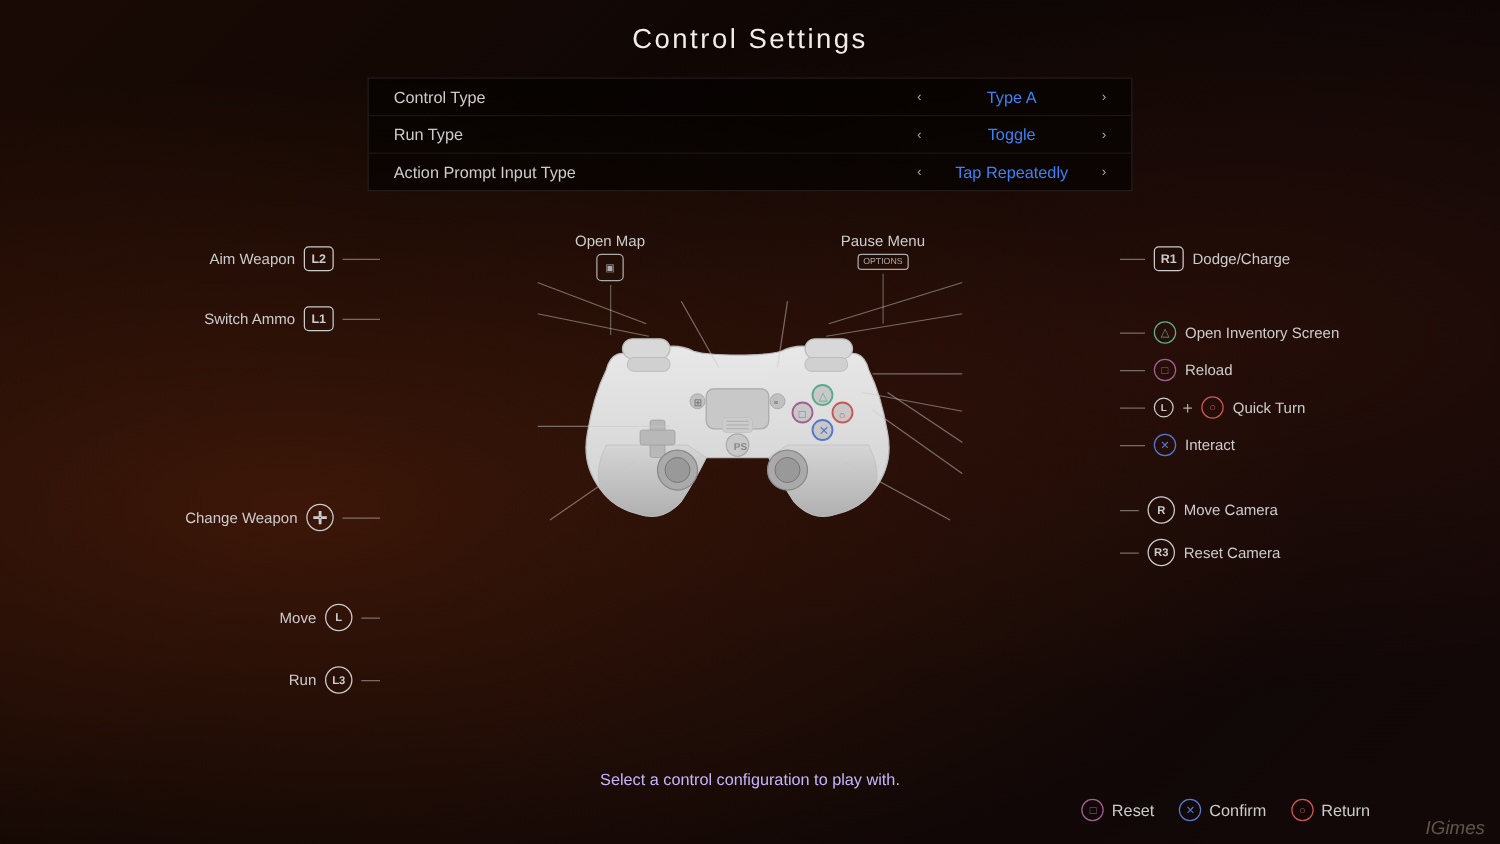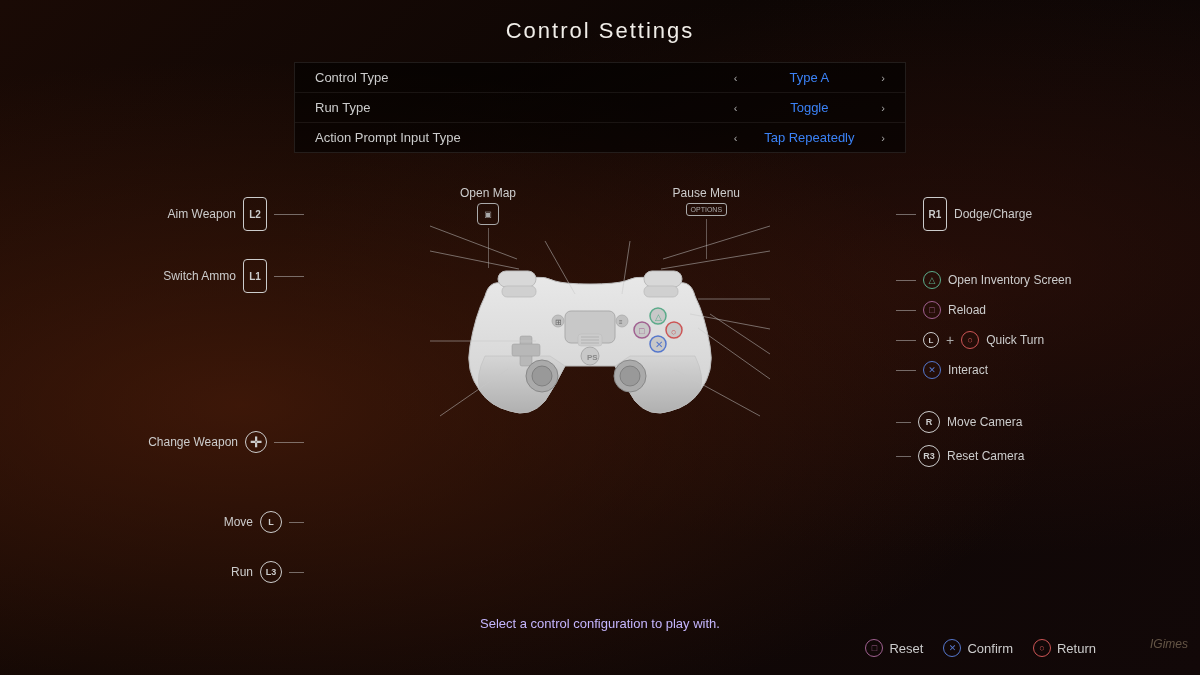--- a/index.html
+++ b/index.html
@@ -74,21 +74,21 @@
       border: 1.5px solid #ccc;
       font-size: 10px;
       color: #ccc;
       font-weight: 600;
       background: transparent;
       flex-shrink: 0;
     }
     .btn-badge.rect {
       border-radius: 4px;
       width: 24px;
-      height: 34px;
+      height: 20px;
     }
 
     .action-symbol {
       width: 18px;
       height: 18px;
       display: inline-flex;
       align-items: center;
       justify-content: center;
       border-radius: 50%;
       border: 1.5px solid #aaa;
@@ -131,23 +131,23 @@
     .footer-btn {
       display: flex;
       align-items: center;
       gap: 6px;
       font-size: 13px;
       color: #ccc;
       cursor: pointer;
     }
     .watermark {
       position: absolute;
-      bottom: 24px;
+      bottom: 4px;
       right: 12px;
-      font-size: 12px;
+      font-size: 15px;
       color: rgba(180,160,130,0.5);
       font-style: italic;
     }
 
     
     .ctrl-layout {
       position: relative;
       width: 100%;
       height: 320px;
       display: flex;

